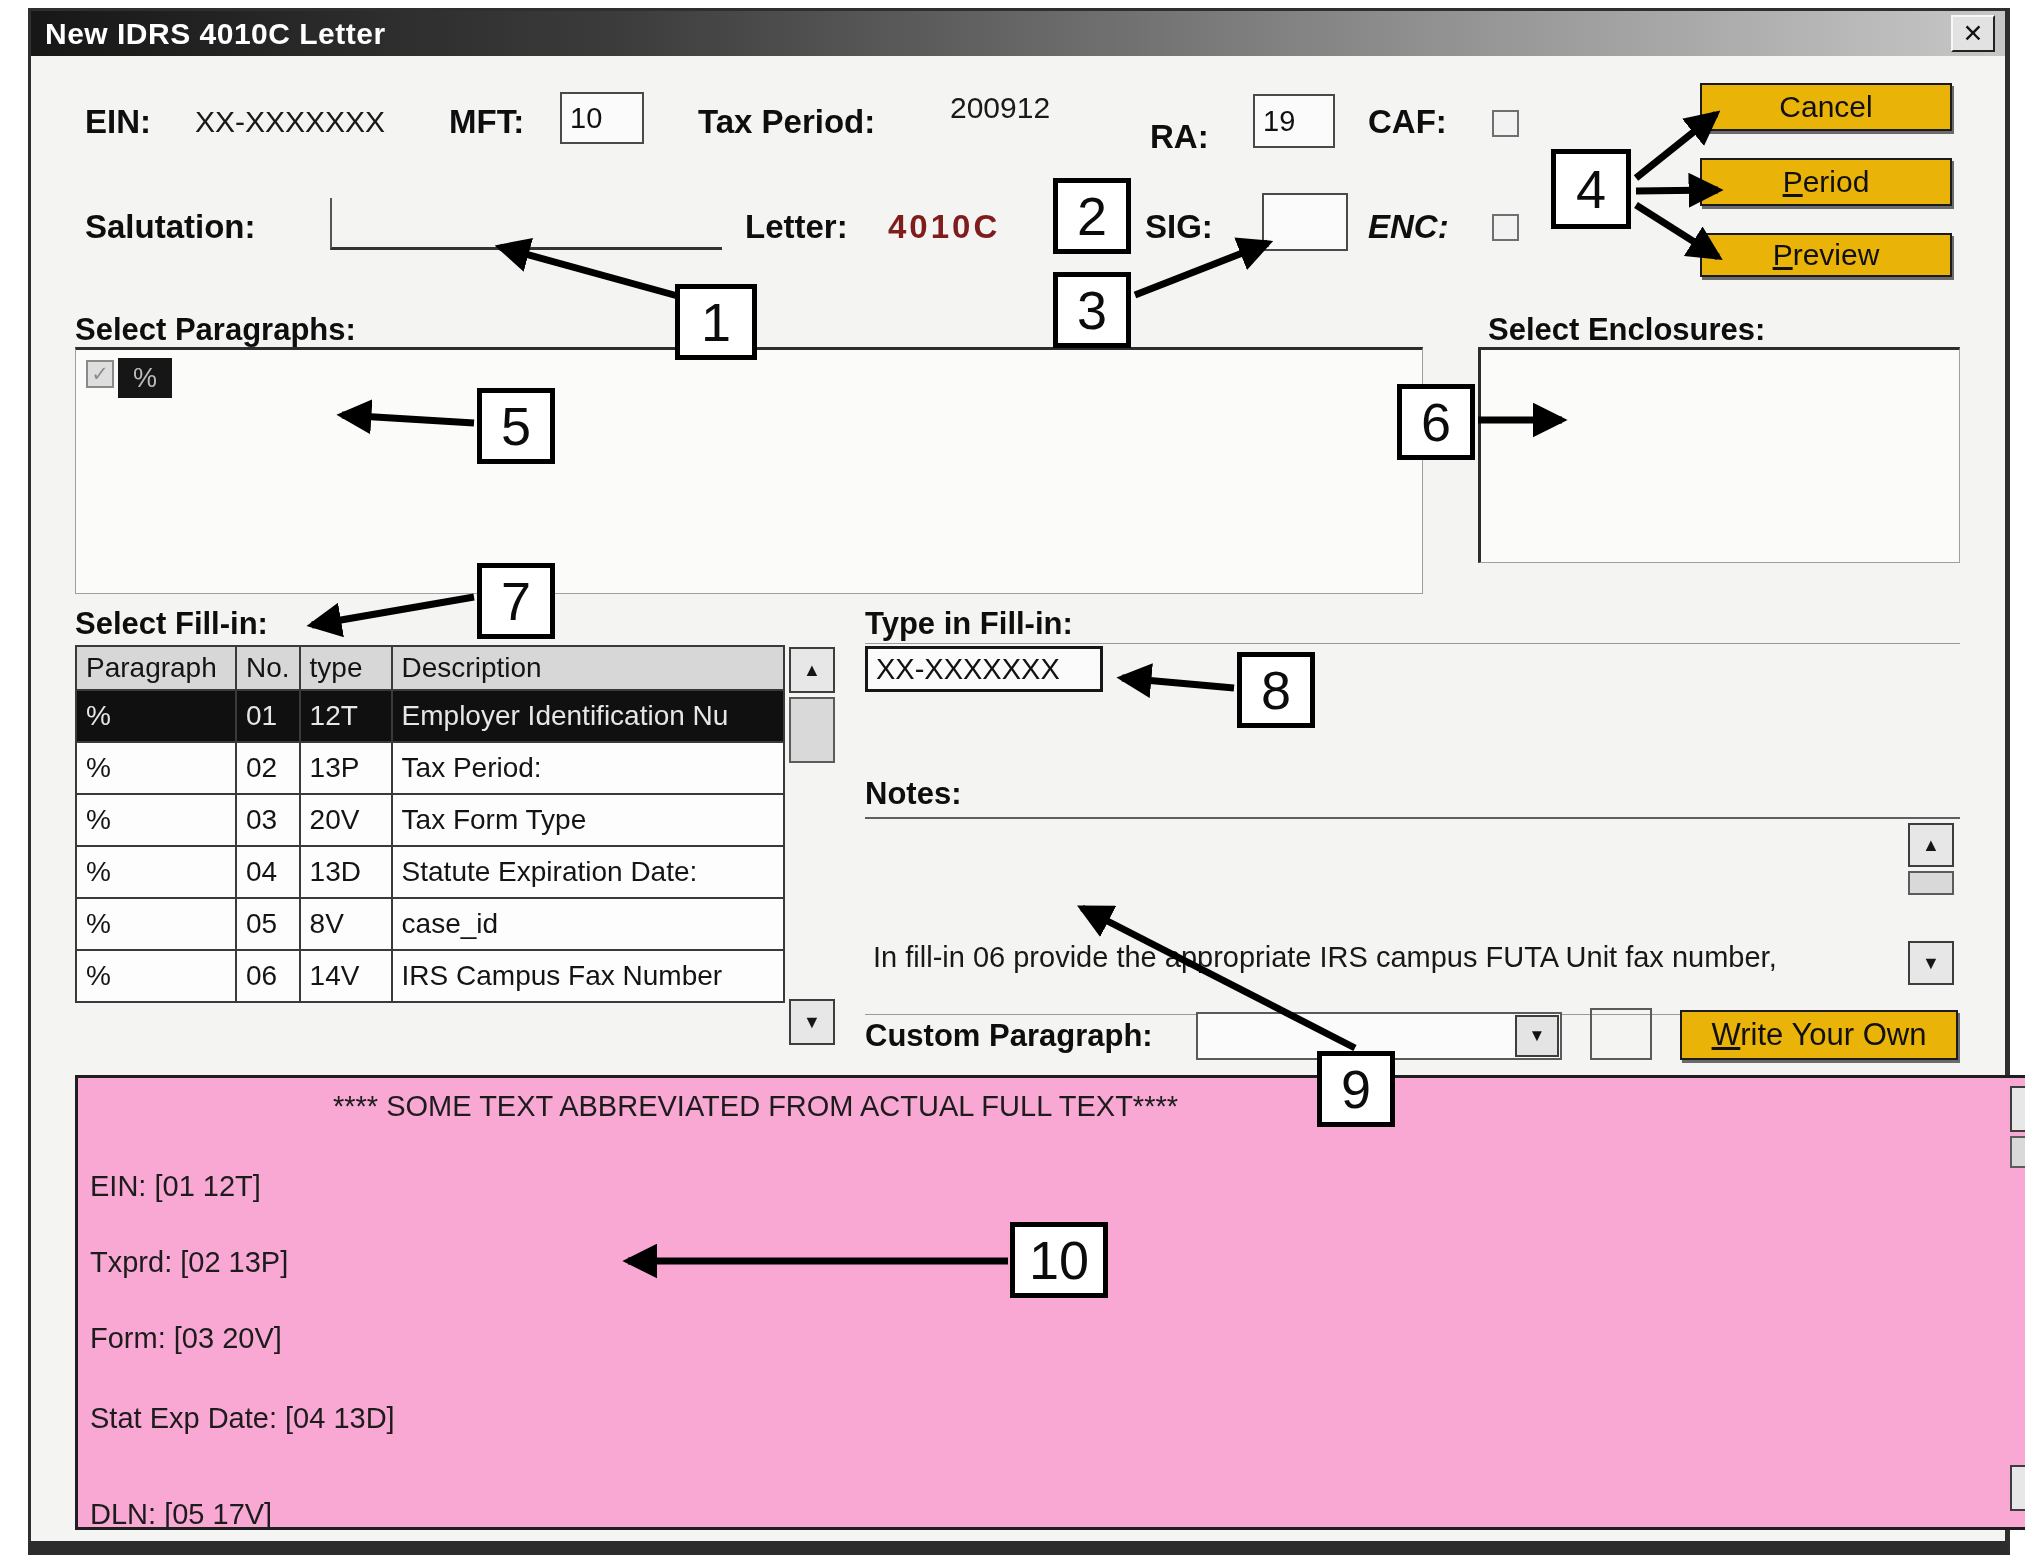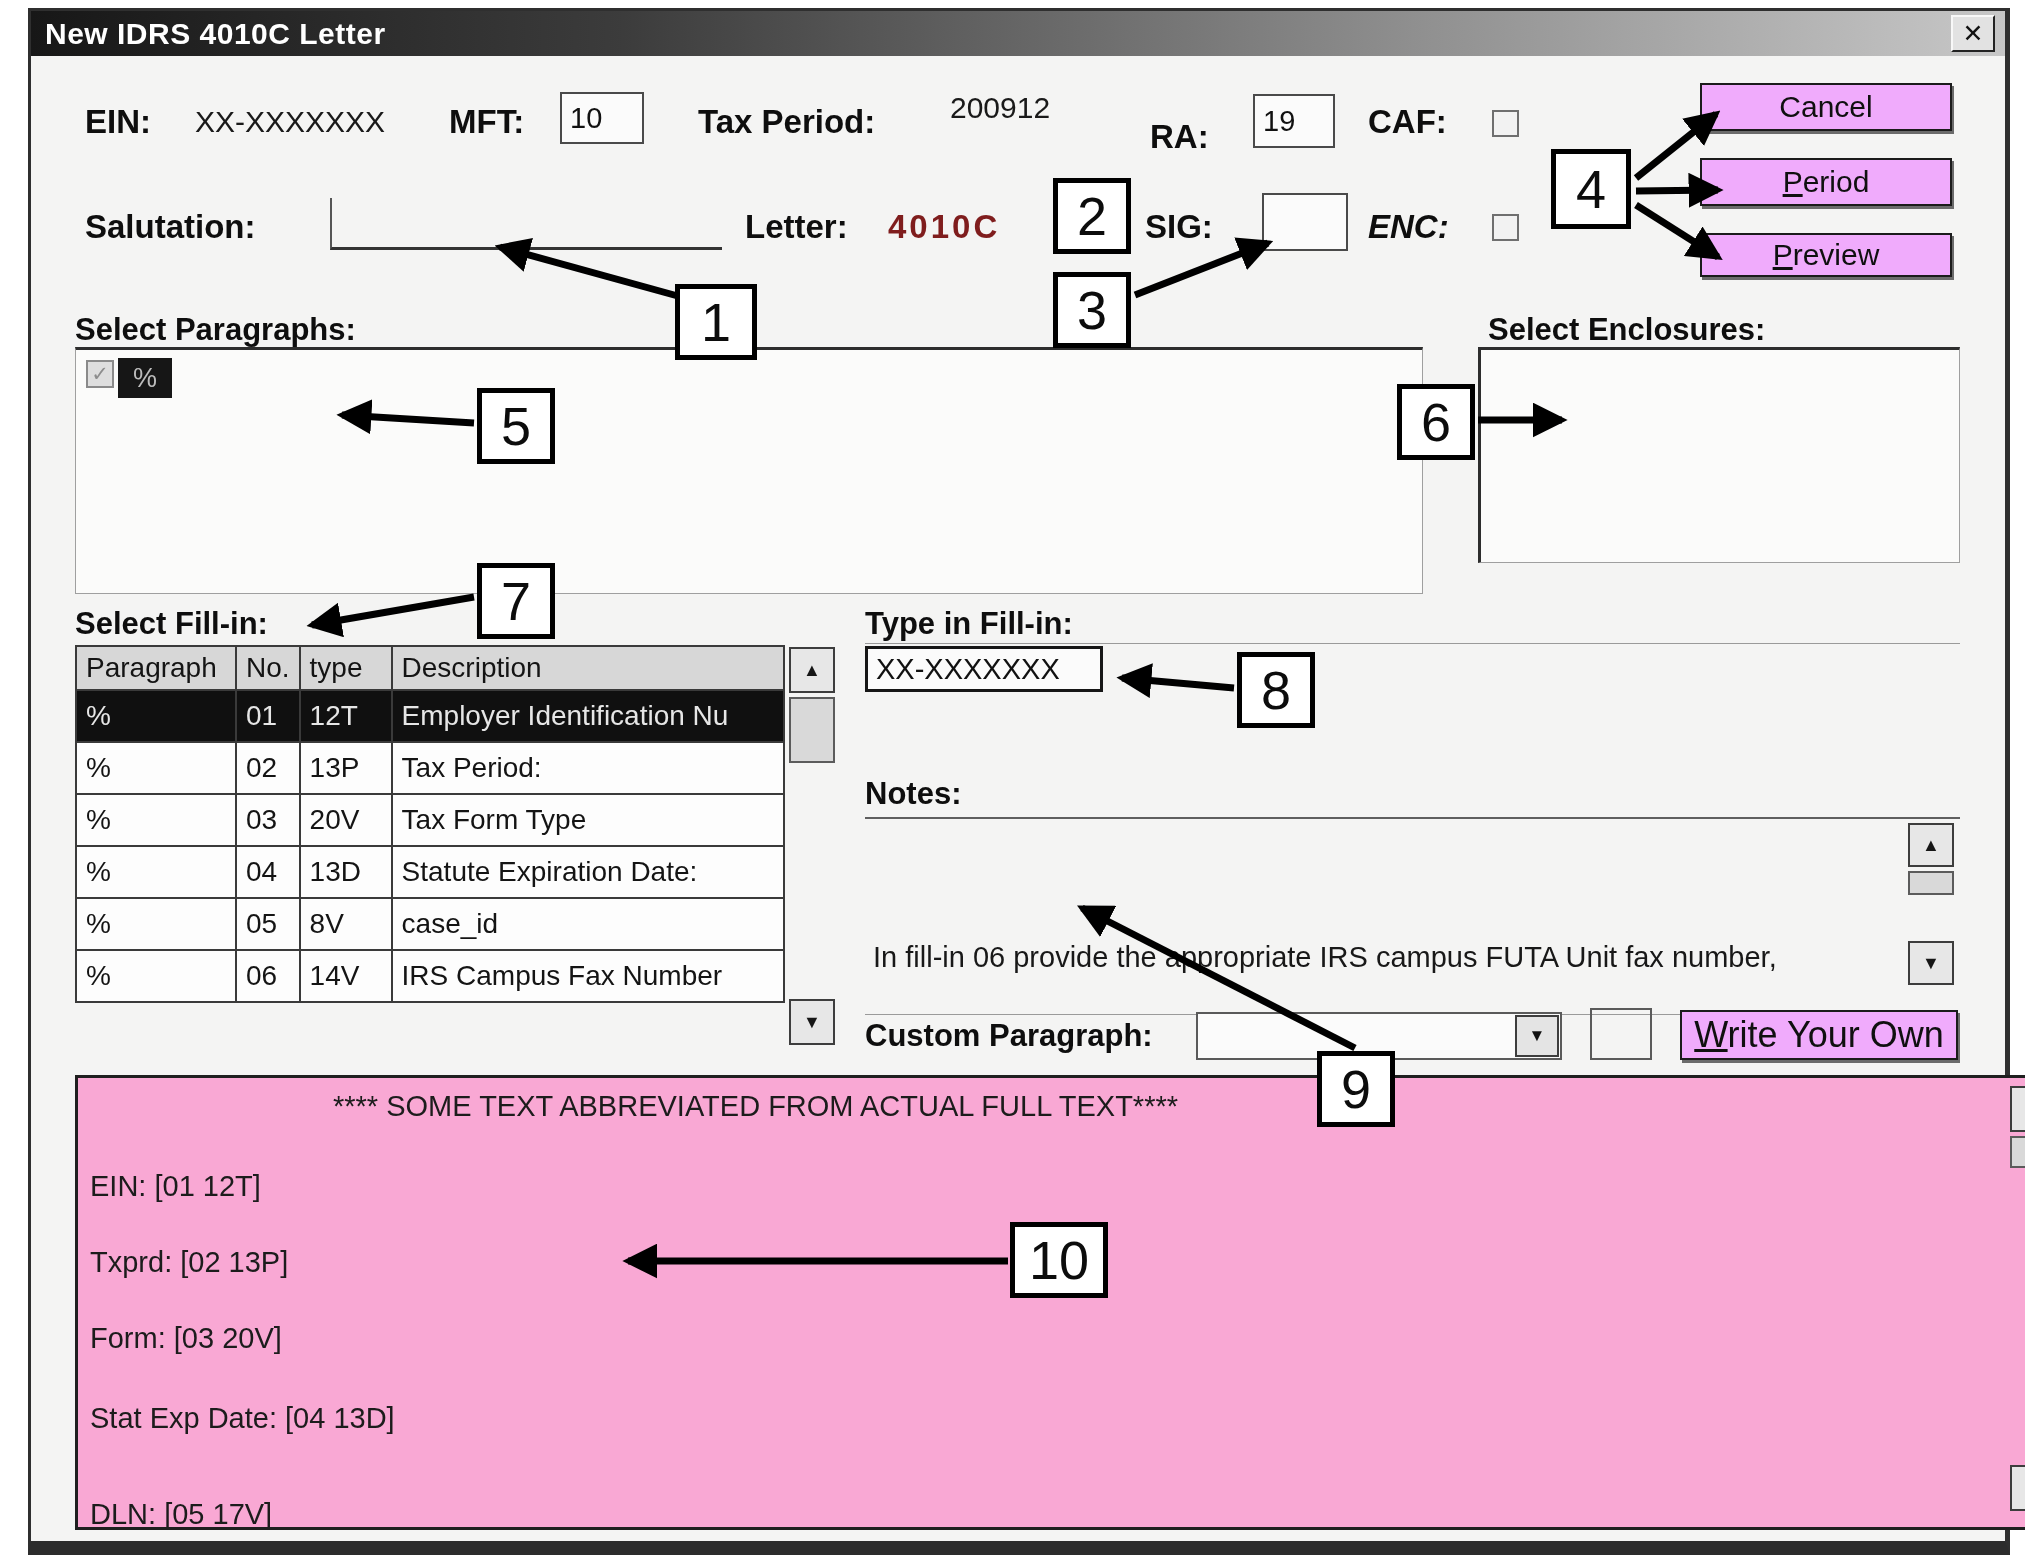--- a/index.html
+++ b/index.html
@@ -14,21 +14,21 @@
               display:flex; align-items:center; z-index:10; }
   .title-text { color:#ffffff; font-weight:bold; font-size:30px; padding-left:14px; letter-spacing:.5px; white-space:nowrap; }
   .close-btn { position:absolute; right:10px; top:4px; width:44px; height:37px; background:#e2e2e2;
                border:2px solid #222; border-top-color:#f8f8f8; border-left-color:#f8f8f8;
                display:flex; align-items:center; justify-content:center; font-size:25px; font-weight:bold; color:#111; }
   .lbl { position:absolute; font-weight:bold; font-size:31px; color:#0e0e0e; white-space:nowrap; z-index:10; }
   .val { position:absolute; font-size:30px; color:#191919; white-space:nowrap; z-index:10; }
   .ibox { position:absolute; background:#fbfbfb; border:2px solid #4a4a4a; display:flex; align-items:center;
           padding:0 8px; font-size:29px; color:#111; z-index:10; }
   .chk { position:absolute; width:27px; height:27px; border:2px solid #6f6f6f; background:#f2f2f2; z-index:10; }
-  .btn { position:absolute; background:#f0abfc; border:2px solid #1b1b1b; box-shadow:2px 3px 0 #6b6b6b;
+  .btn { position:absolute; background:#eab308; border:2px solid #1b1b1b; box-shadow:2px 3px 0 #6b6b6b;
          display:flex; align-items:center; justify-content:center; font-size:30px; color:#101010; z-index:10; }
   .uf::first-letter { text-decoration:underline; }
   .panel { position:absolute; background:#fbfbfa; z-index:5; }
   .p-paras { border:1px solid #9f9f9f; border-top:3px solid #2d2d2d; }
   .p-enc   { border:1px solid #9f9f9f; border-top:3px solid #2d2d2d; border-left:3px solid #2d2d2d; }
   .pchk { position:absolute; left:10px; top:10px; width:28px; height:28px; background:#dedede; border:2px solid #8a8a8a;
           display:flex; align-items:center; justify-content:center; font-size:21px; color:#8d8d8d; }
   .pitem { position:absolute; left:42px; top:8px; min-width:54px; height:40px; background:#161616; color:#bcbcbc;
            display:flex; align-items:center; justify-content:center; font-size:27px; }
   table.fillin { position:absolute; border-collapse:collapse; background:#fdfdfd; font-size:28px; color:#141414;
@@ -199,21 +199,21 @@
   </div>
 
   <span class="lbl" style="left:865px;top:1018px;">Custom Paragraph:</span>
   <div class="combo" style="left:1196px;top:1012px;width:366px;height:48px;">
     <span class="combo-text"></span>
     <div class="dd">
       <span>▼</span>
     </div>
   </div>
   <div style="position:absolute;left:1590px;top:1008px;width:62px;height:52px;border:2px solid #5a5a5a;z-index:10;"></div>
-  <div class="btn" style="left:1680px;top:1010px;width:278px;height:50px;font-size:36px;">
+  <div class="btn" style="left:1680px;top:1010px;width:278px;height:50px;font-size:31px;">
     <span class="uf">Write Your Own</span>
   </div>
 
   <div style="position:absolute;left:75px;top:1075px;width:1992px;height:455px;border:3px solid #1f1f1f;background:#f9a8d4;overflow:hidden;z-index:8;">
     <span class="prev-line" style="left:255px;top:12px;">**** SOME TEXT ABBREVIATED FROM ACTUAL FULL TEXT****</span>
     <span class="prev-line" style="left:12px;top:92px;">EIN:  [01 12T]</span>
     <span class="prev-line" style="left:12px;top:168px;">Txprd:  [02 13P]</span>
     <span class="prev-line" style="left:12px;top:244px;">Form:  [03 20V]</span>
     <span class="prev-line" style="left:12px;top:324px;">Stat Exp Date:  [04 13D]</span>
     <span class="prev-line" style="left:12px;top:420px;">DLN:  [05 17V]</span>

